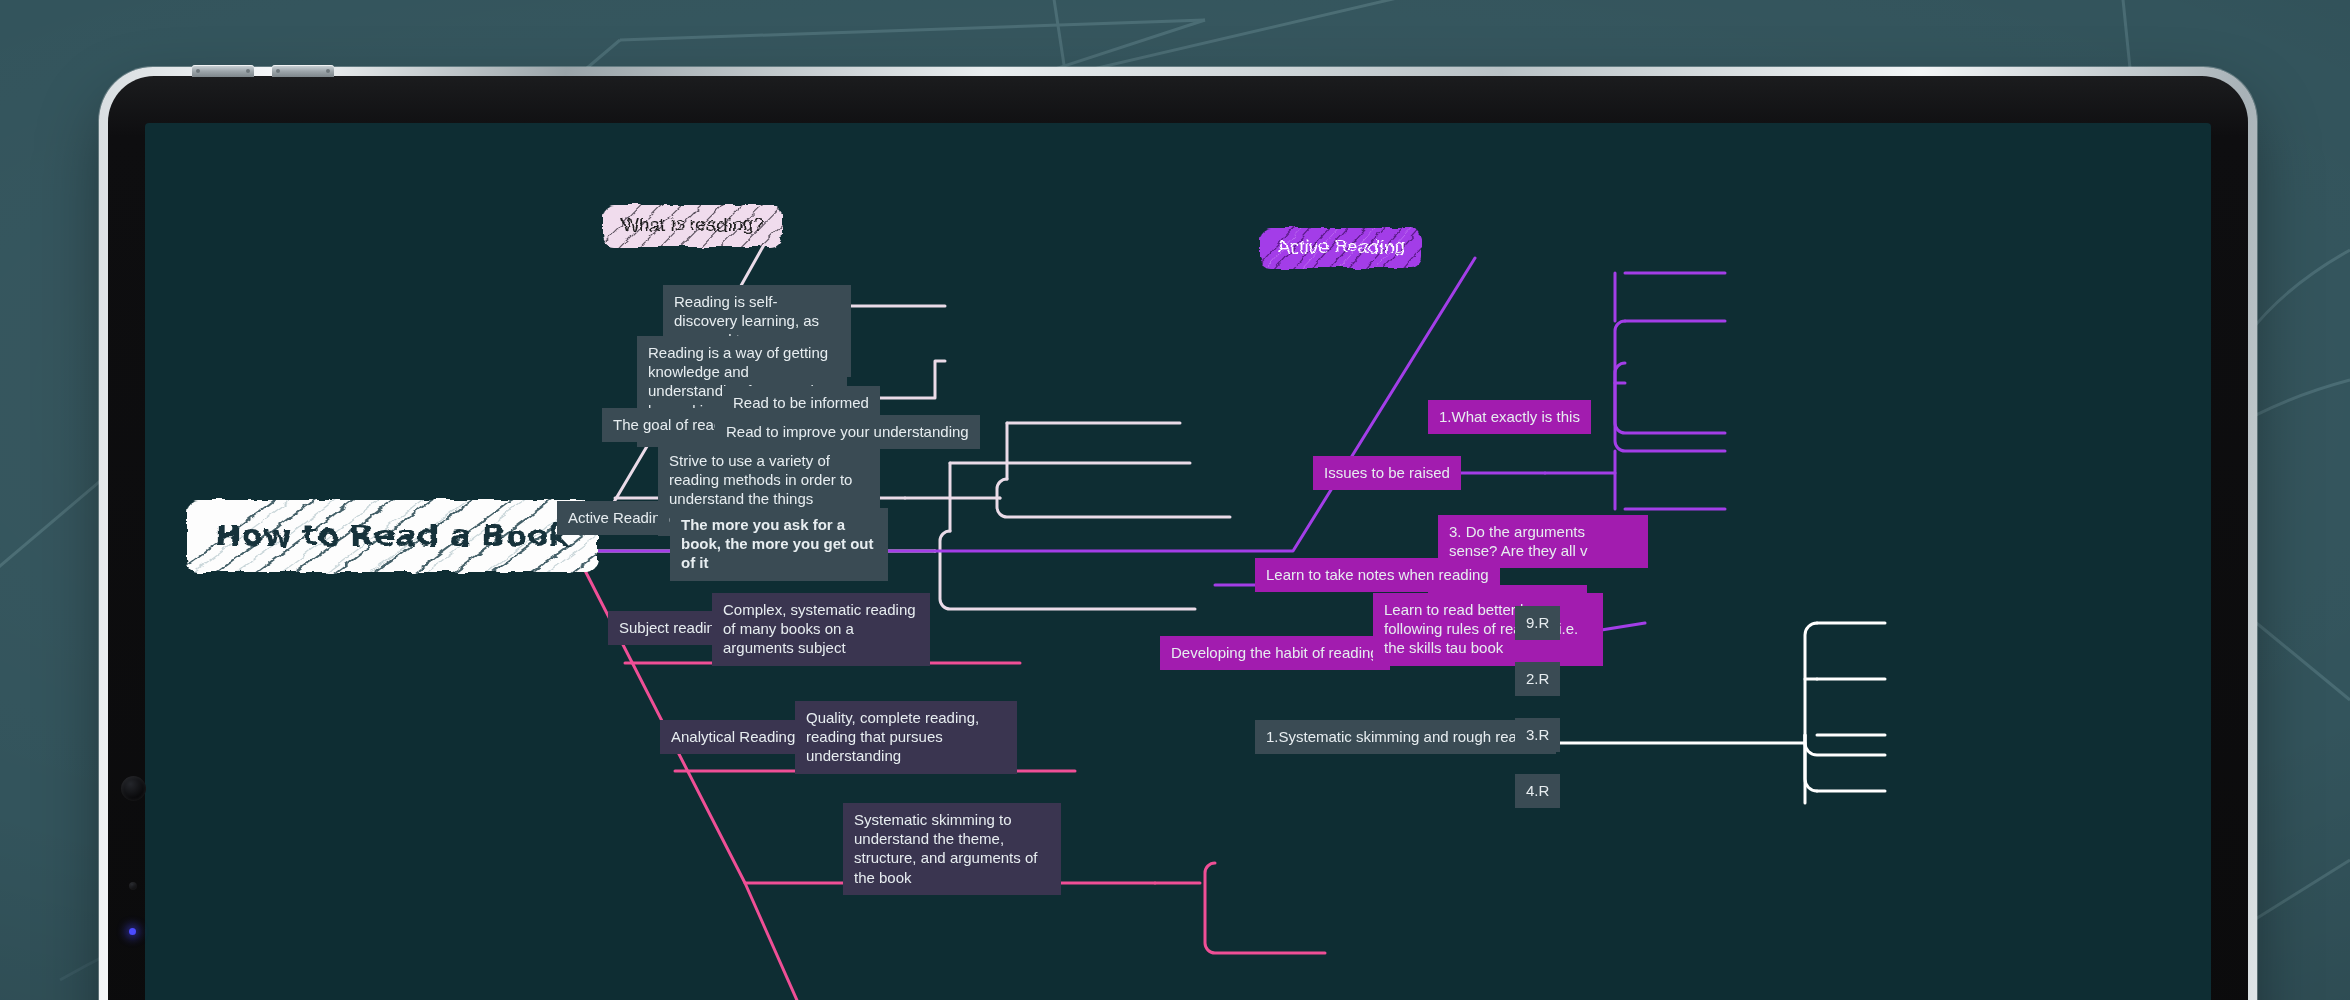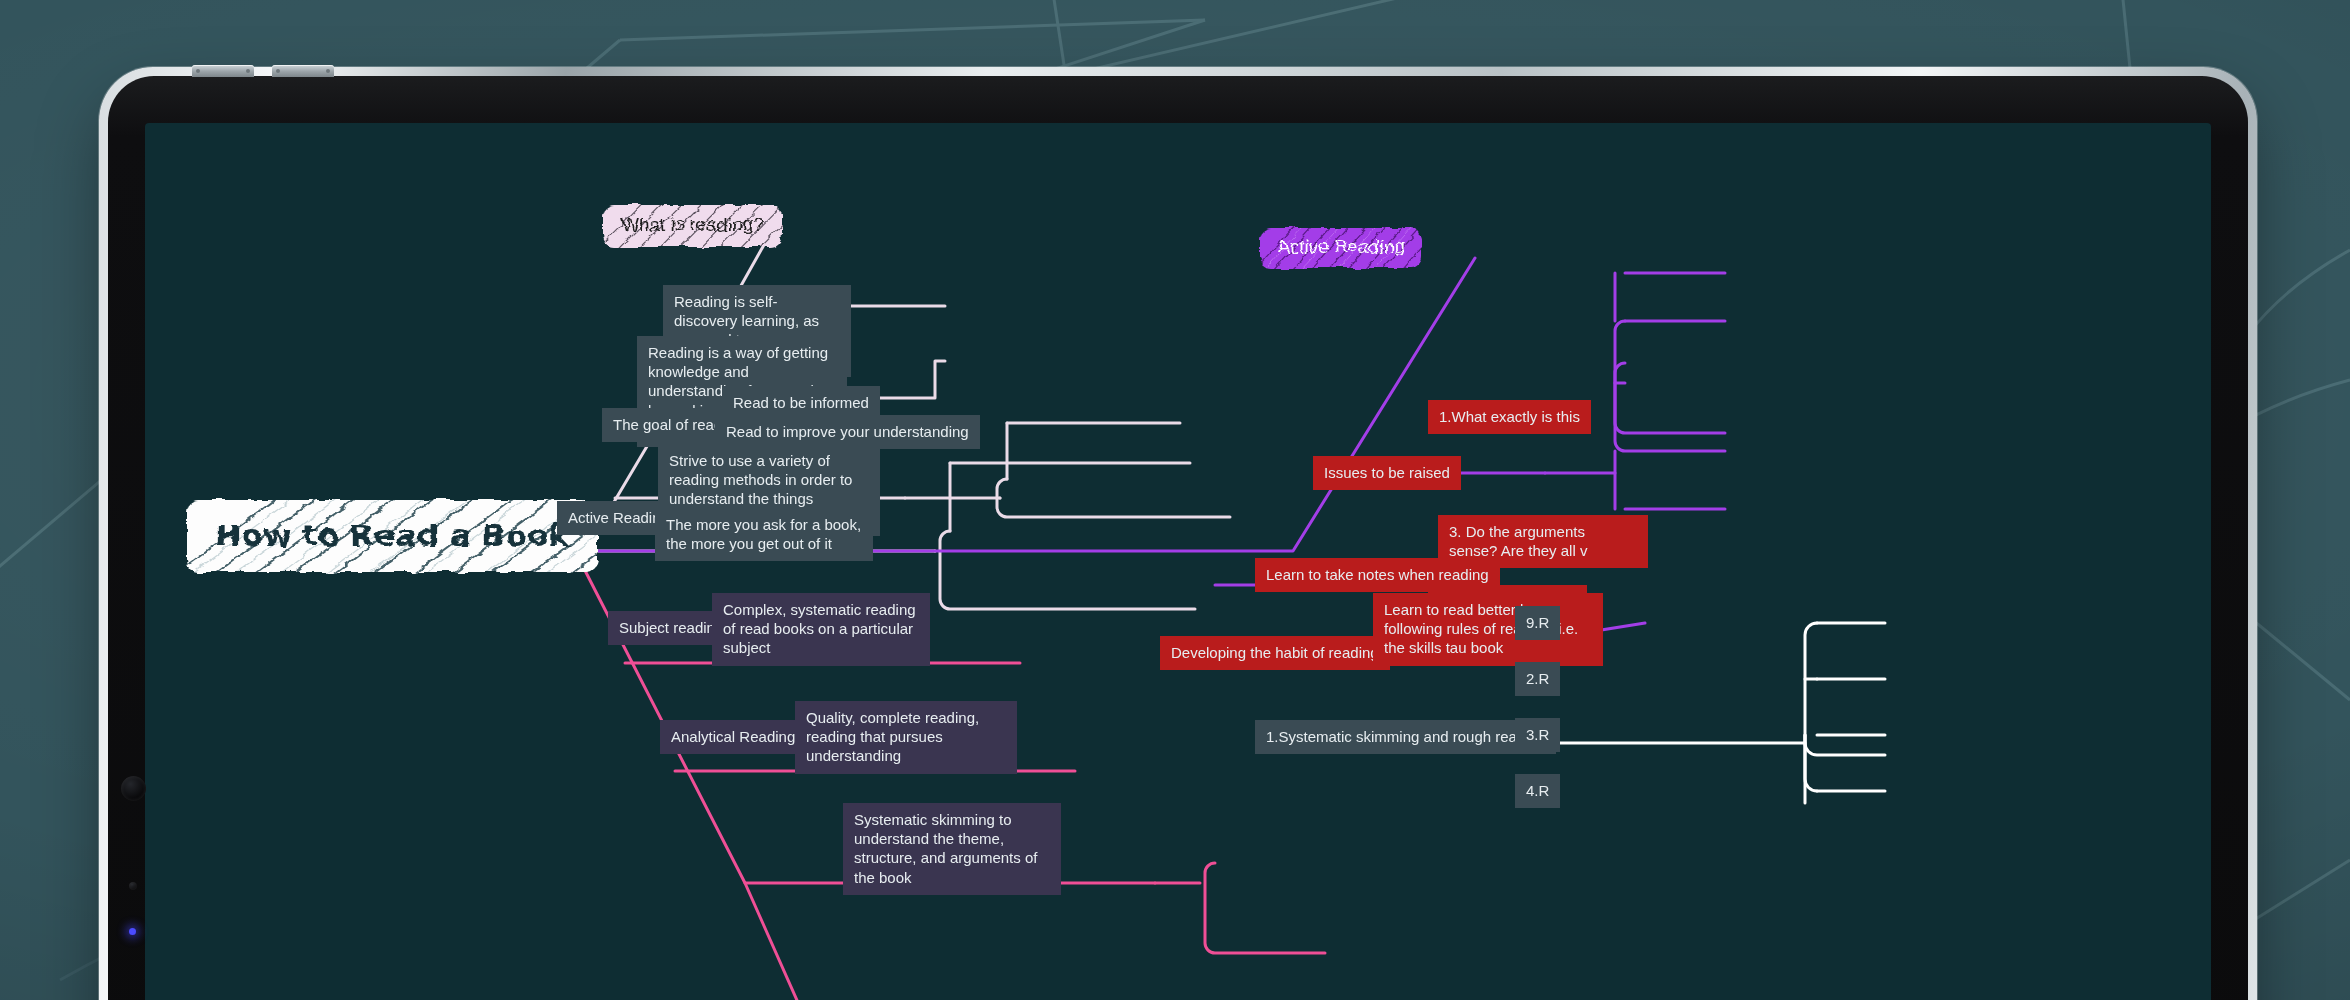--- a/index.html
+++ b/index.html
@@ -67,21 +67,21 @@
   .nbox{
     display:inline-block;
     color:#e7edf0;
     font-size:15px; line-height:1.28;
     padding:7px 11px 8px 11px;
     box-sizing:border-box;
     white-space:normal;
   }
   .nbox.slate{background:#3a4b54;}
   .nbox.plum{background:#3a3550;}
-  .nbox.violet{background:#b91c1c;}
+  .nbox.violet{background:#a21caf;}
 
   
   .sketch{
     position:relative;
     display:inline-block;
     border-radius:12px;
     box-sizing:border-box;
     filter:url(#rough);
   }
   .sketch-hatch{
@@ -317,21 +317,21 @@
       <div class="node" style="left:570px;top:292px;">
         <div class="nbox slate">Read to improve your understanding</div>
       </div>
 
       <div class="node" style="left:412px;top:378px;">
         <div class="nbox slate">Active Reading</div>
       </div>
       <div class="node" style="left:513px;top:321px;width:222px;">
         <div class="nbox slate">Strive to use a variety of reading methods in order to understand the things described in the book</div>
       </div>
-      <div class="node" style="left:510px;top:385px;width:218px;">
+      <div class="node" style="left:525px;top:385px;width:218px;font-weight:bold;">
         <div class="nbox slate">The more you ask for a book, the more you get out of it</div>
       </div>
 
       <div class="node" style="left:1168px;top:333px;">
         <div class="nbox violet">Issues to be raised</div>
       </div>
       <div class="node" style="left:1283px;top:277px;width:220px;">
         <div class="nbox violet">1.What exactly is this</div>
       </div>
       <div class="node" style="left:1283px;top:392px;width:220px;padding-left:10px;">
@@ -349,21 +349,21 @@
         <div class="nbox violet">Developing the habit of reading</div>
       </div>
       <div class="node" style="left:1228px;top:470px;width:230px;">
         <div class="nbox violet">Learn to read better by following rules of reading, i.e. the skills tau book</div>
       </div>
 
       <div class="node" style="left:463px;top:488px;">
         <div class="nbox plum">Subject reading</div>
       </div>
       <div class="node" style="left:567px;top:470px;width:218px;">
-        <div class="nbox plum">Complex, systematic reading of read books on a particular subject</div>
+        <div class="nbox plum">Complex, systematic reading of many books on a arguments subject</div>
       </div>
 
       <div class="node" style="left:515px;top:597px;">
         <div class="nbox plum">Analytical Reading</div>
       </div>
       <div class="node" style="left:650px;top:578px;width:222px;">
         <div class="nbox plum">Quality, complete reading, reading that pursues understanding</div>
       </div>
 
       <div class="node" style="left:698px;top:680px;width:218px;">

